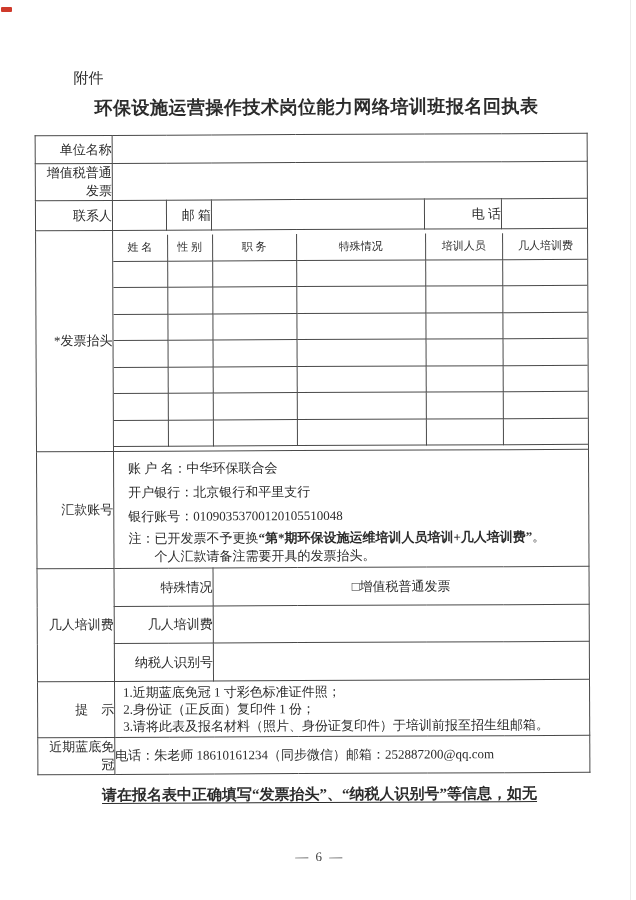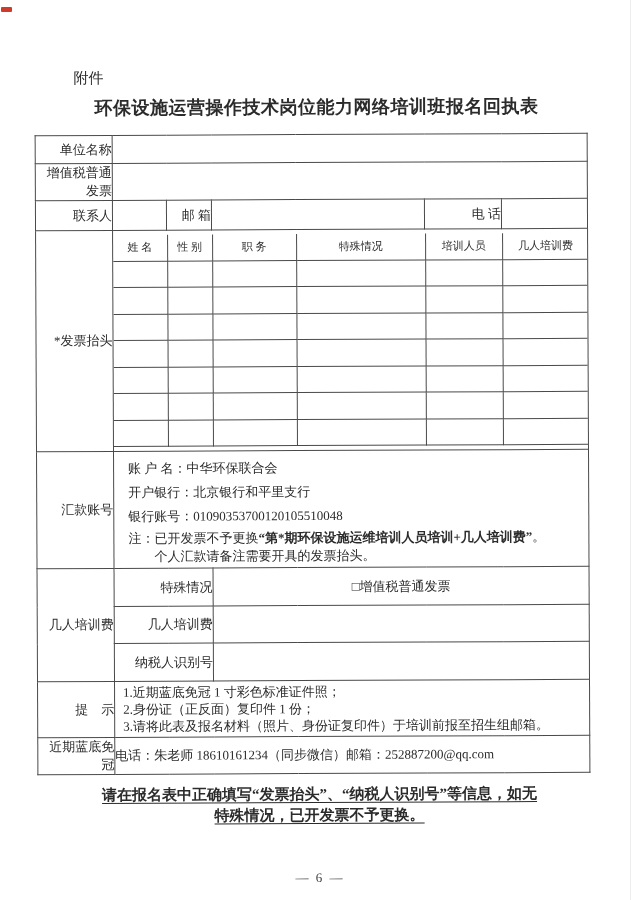--- a/index.html
+++ b/index.html
@@ -214,18 +214,17 @@
 
       <tr class="r-reg">
         <td class="lbl">近期蓝底免冠</td>
         <td colspan="6" class="reg-val">电话：朱老师 18610161234（同步微信）邮箱：252887200@qq.com</td>
       </tr>
     </tbody>
   </table>
 
   <div class="footer-note">
     <span class="u">请在报名表中正确填写“发票抬头”、“纳税人识别号”等信息，如无</span><br>
-    <span class="u">特殊情况，已开发票不予更换。</span>
   </div>
 
   <div class="page-num">— 6 —</div>
 
 </div>
 
 </body></html>

